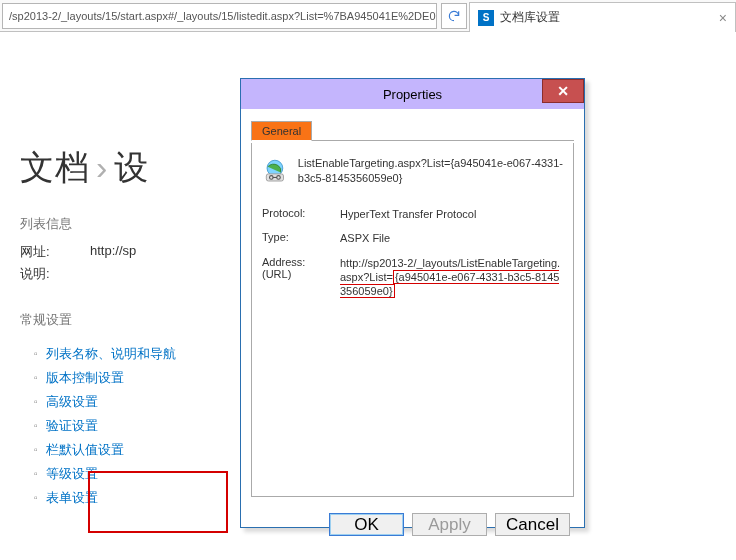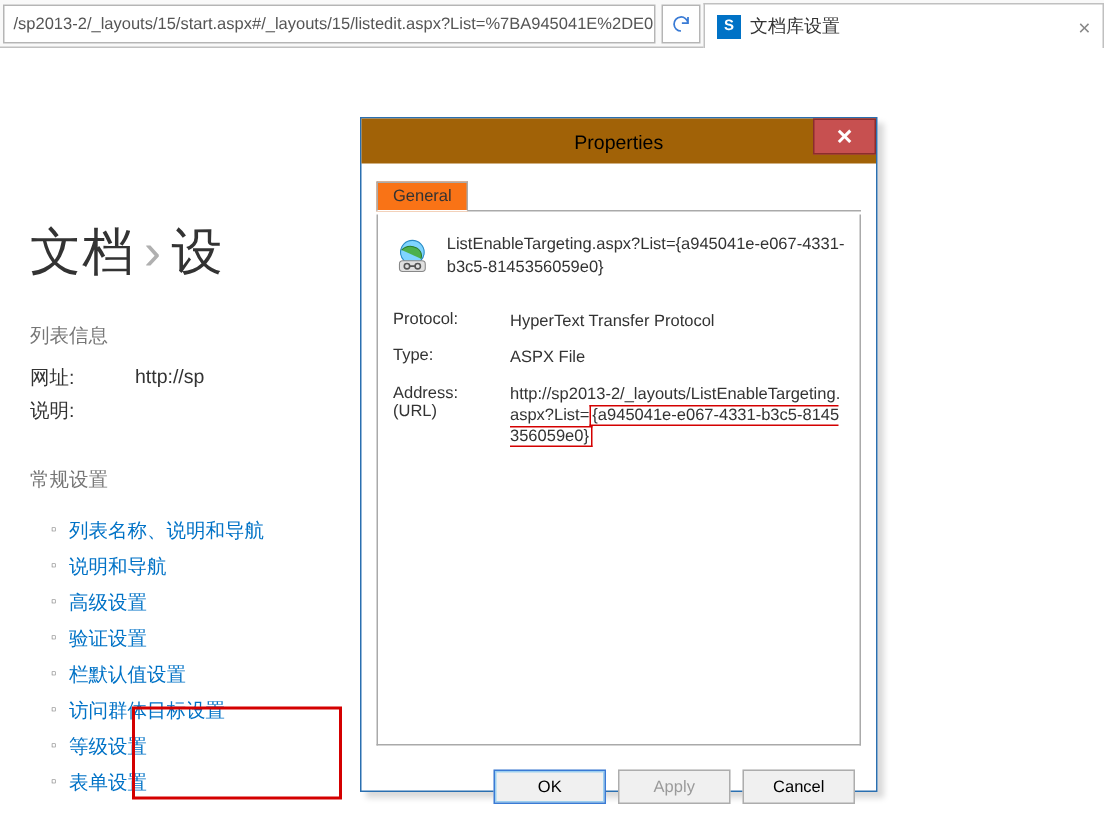--- a/index.html
+++ b/index.html
@@ -28,36 +28,36 @@
   .info-row .v { color: #333; }
   .settings { margin-top: 28px; }
   .settings ul { list-style: none; margin: 16px 0 0 14px; }
   .settings li { font-size: 13px; margin-bottom: 6px; position: relative; padding-left: 12px; }
   .settings li::before { content: "▫"; position: absolute; left: 0; color: #767676; font-size: 10px; top: 3px; }
   .settings li a { color: #0072c6; text-decoration: none; }
   .hl { position: absolute; border: 2px solid #d40000; }
 
   
   .dialog { position: absolute; left: 240px; top: 78px; width: 345px; height: 450px; border: 1px solid #2a6fb0; background: #fff; box-shadow: 4px 4px 4px rgba(0,0,0,.15); }
-  .dlg-title { height: 30px; background: #a16207; display: flex; align-items: center; justify-content: center; color: #000; font-size: 13px; position: relative; }
+  .dlg-title { height: 30px; background: #c4b5fd; display: flex; align-items: center; justify-content: center; color: #000; font-size: 13px; position: relative; }
   .dlg-close { position: absolute; right: 0; top: 0; width: 42px; height: 24px; background: #c75050; color: #fff; display: flex; align-items: center; justify-content: center; font-size: 14px; font-weight: bold; border: 1px solid #8b2d2d; }
   .dlg-body { padding: 8px 10px; font-size: 11px; color: #333; }
   .tabstrip { position: relative; height: 24px; margin-bottom: 2px; }
   .tabstrip::after { content: ""; position: absolute; left: 0; right: 0; bottom: 0; height: 1px; background: #aaa; }
   .tabbtn { position: absolute; left: 0; bottom: 0; padding: 3px 10px; border: 1px solid #aaa; border-bottom: 1px solid #fff; background: #f97316; font-size: 11px; z-index: 1; }
   .tab-panel { border: 1px solid #aaa; border-top: none; padding: 10px; height: 354px; }
   .url-row { display: flex; gap: 10px; align-items: center; margin-bottom: 18px; }
   .url-icon { width: 36px; height: 36px; }
   .url-text { font-size: 11px; line-height: 1.35; word-break: break-all; }
   .prop-row { display: flex; gap: 24px; margin-bottom: 10px; }
   .prop-row .pk { width: 54px; flex-shrink: 0; }
   .prop-row .pv { word-break: break-all; line-height: 1.3; }
   .url-hl { border: 1.5px solid #d40000; padding: 0 1px; display: inline; }
   .dlg-btns { display: flex; justify-content: flex-end; gap: 8px; padding: 8px 14px; }
-  .dlg-btns button { width: 75px; height: 23px; font-size: 11px; background: #f0f0f0; border: 1px solid #adadad; }
+  .dlg-btns button { width: 75px; height: 23px; font-size: 17px; background: #f0f0f0; border: 1px solid #adadad; }
   .dlg-btns button.def { border: 1px solid #3a7bd5; box-shadow: inset 0 0 0 1px #9ccff0; }
   .dlg-btns button:disabled { color: #9a9a9a; }
 </style>
 </head>
 <body>
 
 <div class="chrome">
   <div class="addr">
     <span>/sp2013-2/_layouts/15/start.aspx#/_layouts/15/listedit.aspx?List=%7BA945041E%2DE06</span>
 
@@ -89,25 +89,24 @@
     <span class="v">http://sp</span>
   </div>
   <div class="info-row">
     <span class="k">说明:</span>
   </div>
 
   <div class="settings">
     <div class="info-head">常规设置</div>
     <ul>
       <li><a href="#">列表名称、说明和导航</a></li>
-      <li><a href="#">说明和导航</a></li>
+      <li><a href="#">版本控制设置</a></li>
       <li><a href="#">高级设置</a></li>
       <li><a href="#">验证设置</a></li>
       <li><a href="#">栏默认值设置</a></li>
-      <li><a href="#">访问群体目标设置</a></li>
       <li><a href="#">等级设置</a></li>
       <li><a href="#">表单设置</a></li>
     </ul>
   </div>
 
   <div class="hl" style="left:88px; top:439px; width:140px; height:62px;"></div>
 </div>
 
 <div class="dialog">
   <div class="dlg-title">

